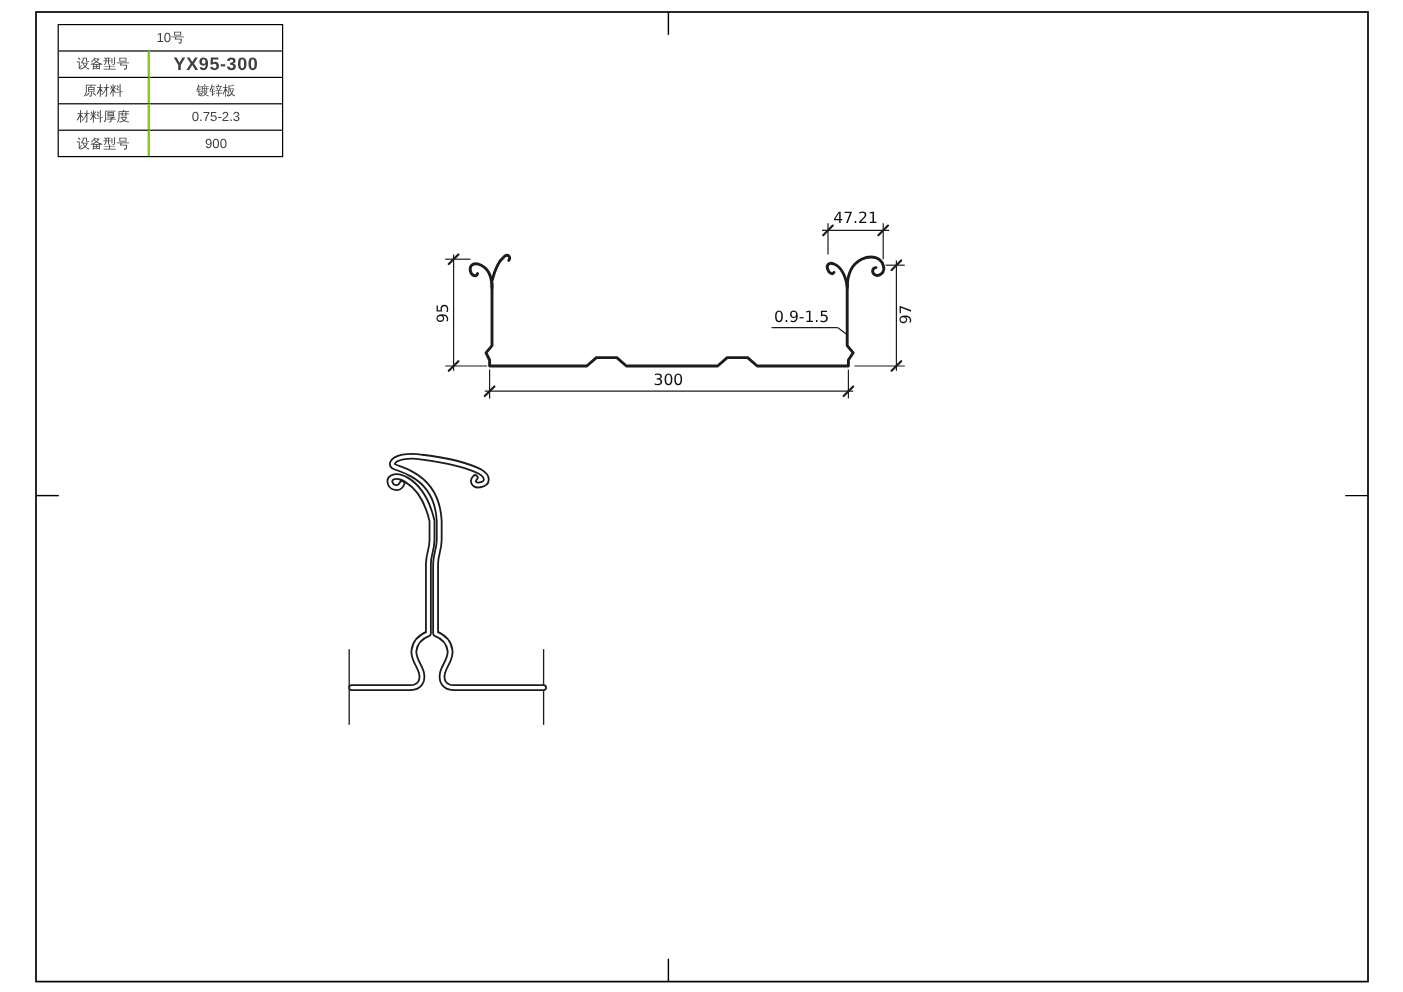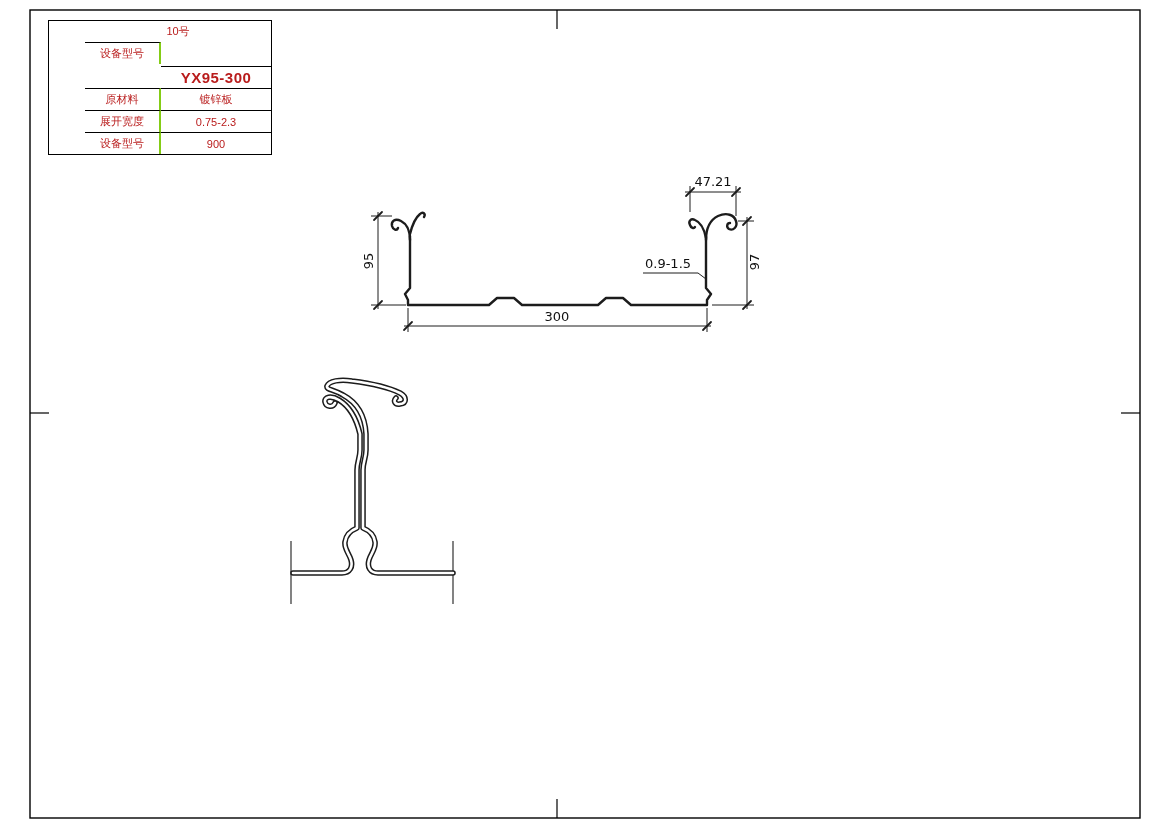--- a/index.html
+++ b/index.html
@@ -22,22 +22,21 @@
   }
   
   .spec-table {
     position: absolute;
     left: 48px;
     top: 20px;
     display: grid;
     grid-template-columns: 76px 110px;
     border: 1.4px solid #000;
     background: #fff;
-    color: #b91c1c;
-    padding-left: 36px;
+    color: #404040;
   }
   .spec-table .cell {
     height: 21px;
     display: flex;
     align-items: center;
     justify-content: center;
     font-size: 11px;
     border-top: 1px solid #000;
     white-space: nowrap;
   }
@@ -45,21 +44,20 @@
     grid-column: 1 / 3;
     border-top: none;
   }
   .spec-table .cell.lbl {
     border-right: 2px solid #84cc16;
   }
   .spec-table .cell.model-value {
     font-size: 15px;
     font-weight: bold;
     letter-spacing: 0.5px;
-    margin-top: 24px;
   }
   
   .outline {
     fill: none;
     stroke: #1c1c1c;
     stroke-width: 2.4;
     stroke-linejoin: round;
     stroke-linecap: round;
   }
   .dim {
@@ -234,20 +232,20 @@
 
   <div class="spec-table">
     <div class="cell title">10号</div>
 
     <div class="cell lbl">设备型号</div>
     <div class="cell model-value">YX95-300</div>
 
     <div class="cell lbl">原材料</div>
     <div class="cell">镀锌板</div>
 
-    <div class="cell lbl">展开宽度</div>
+    <div class="cell lbl">材料厚度</div>
     <div class="cell">0.75-2.3</div>
 
     <div class="cell lbl">设备型号</div>
     <div class="cell">900</div>
   </div>
 
 </div>
 
 </body></html>

